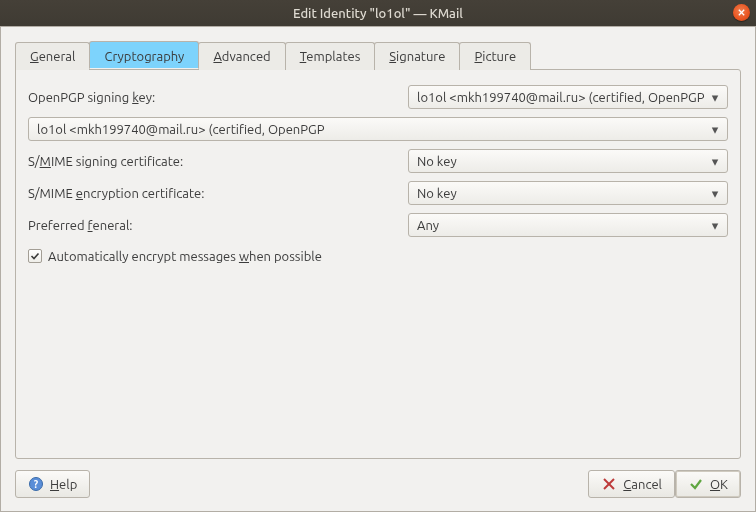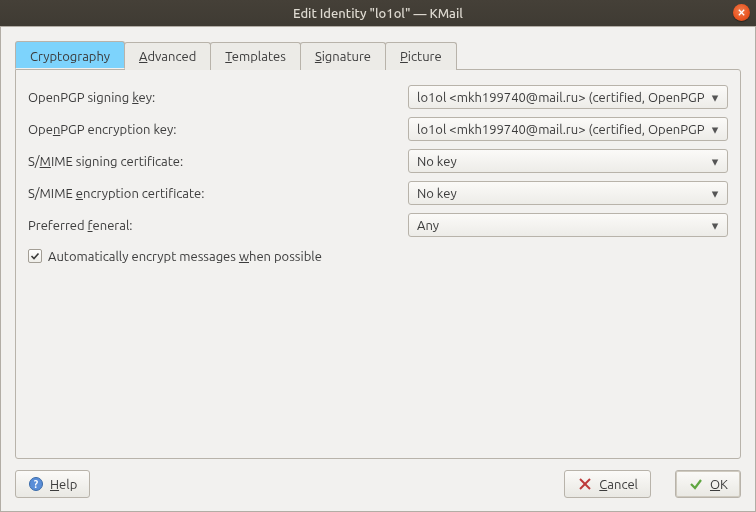--- a/index.html
+++ b/index.html
@@ -178,20 +178,23 @@
     <svg viewBox="0 0 10 10">
       <line x1="2" y1="2" x2="8" y2="8" stroke="#fff" stroke-width="1.4"></line>
       <line x1="8" y1="2" x2="2" y2="8" stroke="#fff" stroke-width="1.4"></line>
     </svg>
   </div>
 </div>
 
 <div class="window-body">
 
   <div class="tabbar">
+    <div class="tab">
+      <span></span><span class="mnemonic">G</span><span>eneral</span>
+    </div>
     <div class="tab active">
       <span>Cryptography</span>
     </div>
     <div class="tab">
       <span></span><span class="mnemonic">A</span><span>dvanced</span>
     </div>
     <div class="tab">
       <span></span><span class="mnemonic">T</span><span>emplates</span>
     </div>
     <div class="tab">
@@ -208,23 +211,20 @@
       <div class="form-label">
         <span>OpenPGP signing </span><span class="mnemonic">k</span><span>ey:</span>
       </div>
       <div class="combo">
         <span class="combo-text">lo1ol &lt;mkh199740@mail.ru&gt; (certified, OpenPGP</span>
         <span class="combo-arrow">▾</span>
       </div>
     </div>
 
     <div class="form-row">
-      <div class="form-label">
-        <span>Ope</span><span class="mnemonic">n</span><span>PGP encryption key:</span>
-      </div>
       <div class="combo">
         <span class="combo-text">lo1ol &lt;mkh199740@mail.ru&gt; (certified, OpenPGP</span>
         <span class="combo-arrow">▾</span>
       </div>
     </div>
 
     <div class="form-row">
       <div class="form-label">
         <span>S/</span><span class="mnemonic">M</span><span>IME signing certificate:</span>
       </div>
@@ -270,21 +270,21 @@
 
   <div class="button-bar">
     <div class="btn">
       <svg class="icon16" viewBox="0 0 16 16">
         <circle cx="8" cy="8" r="6.5" fill="#5a8ed8" stroke="#3a6ba8"></circle>
         <text x="8" y="12" text-anchor="middle" font-size="10" font-weight="bold" fill="#fff">?</text>
       </svg>
       <span><span class="mnemonic">H</span><span>elp</span></span>
     </div>
     <div class="spacer"></div>
-    <div class="btn" style="margin-right:24px;text-align:center;">
+    <div class="btn" style="margin-right:0;text-align:center;">
       <svg class="icon16" viewBox="0 0 16 16">
         <line x1="3" y1="3" x2="13" y2="13" stroke="#bd3a3a" stroke-width="2"></line>
         <line x1="13" y1="3" x2="3" y2="13" stroke="#bd3a3a" stroke-width="2"></line>
       </svg>
       <span><span class="mnemonic">C</span><span>ancel</span></span>
     </div>
     <div class="btn default">
       <svg class="icon16" viewBox="0 0 16 16">
         <polyline points="3,8 7,12 13,4" fill="none" stroke="#5fa641" stroke-width="2.2"></polyline>
       </svg>

